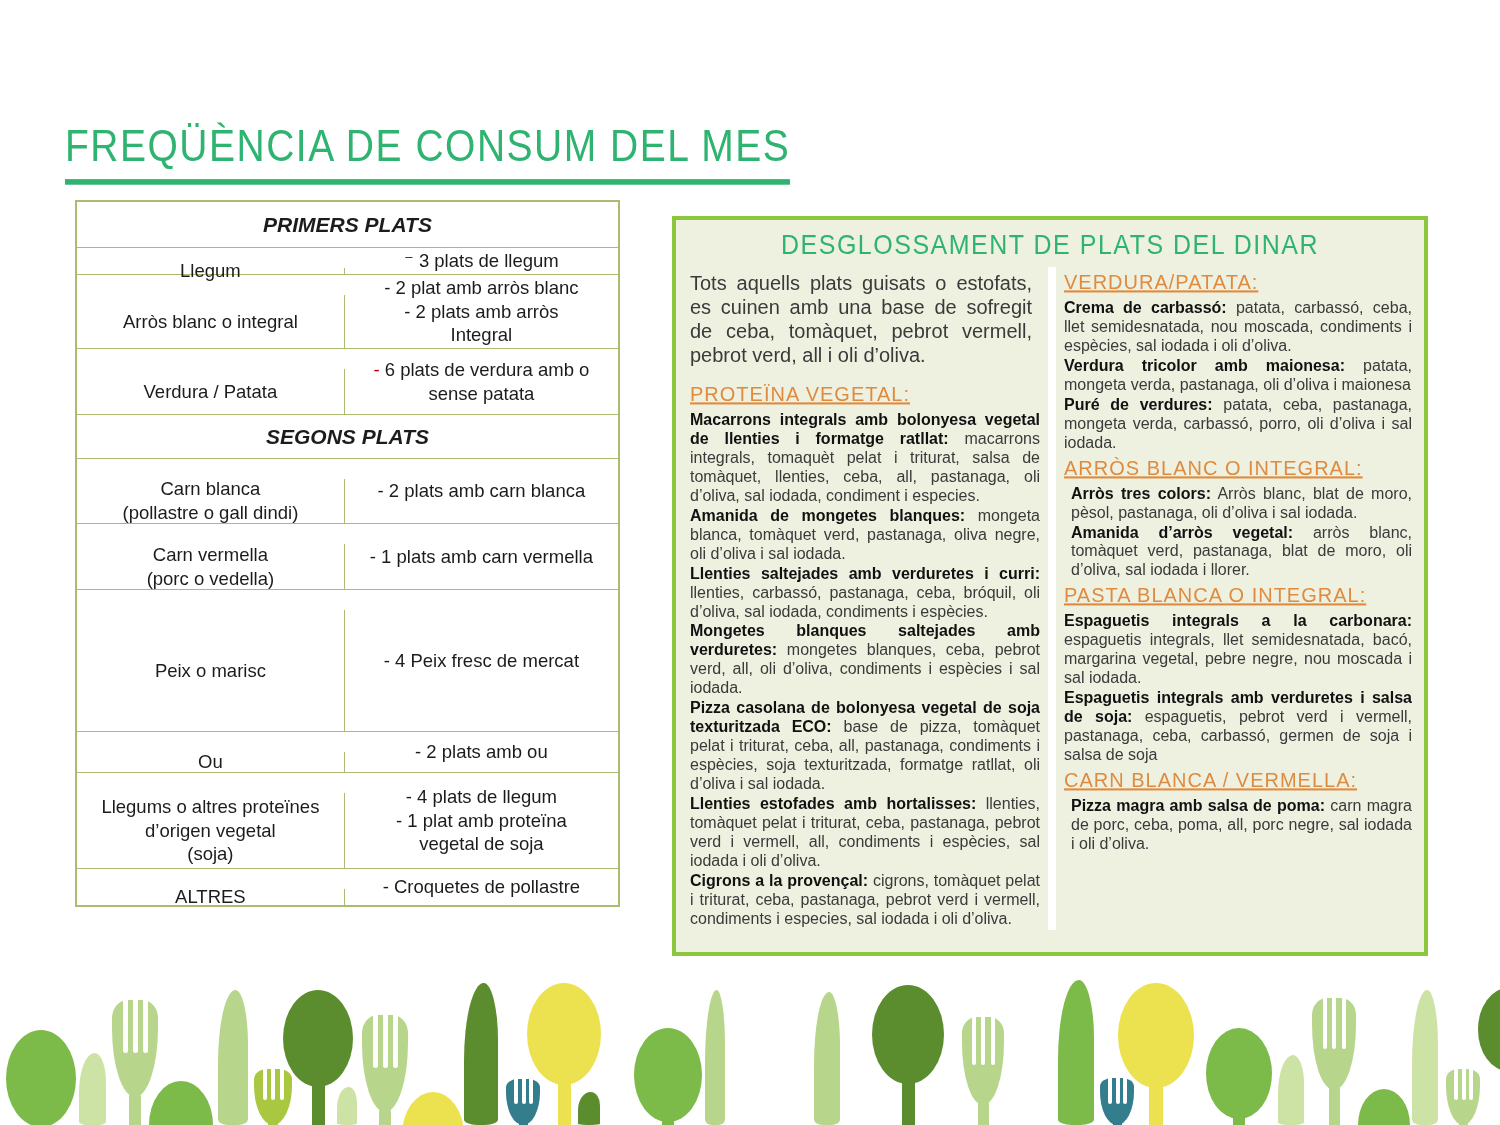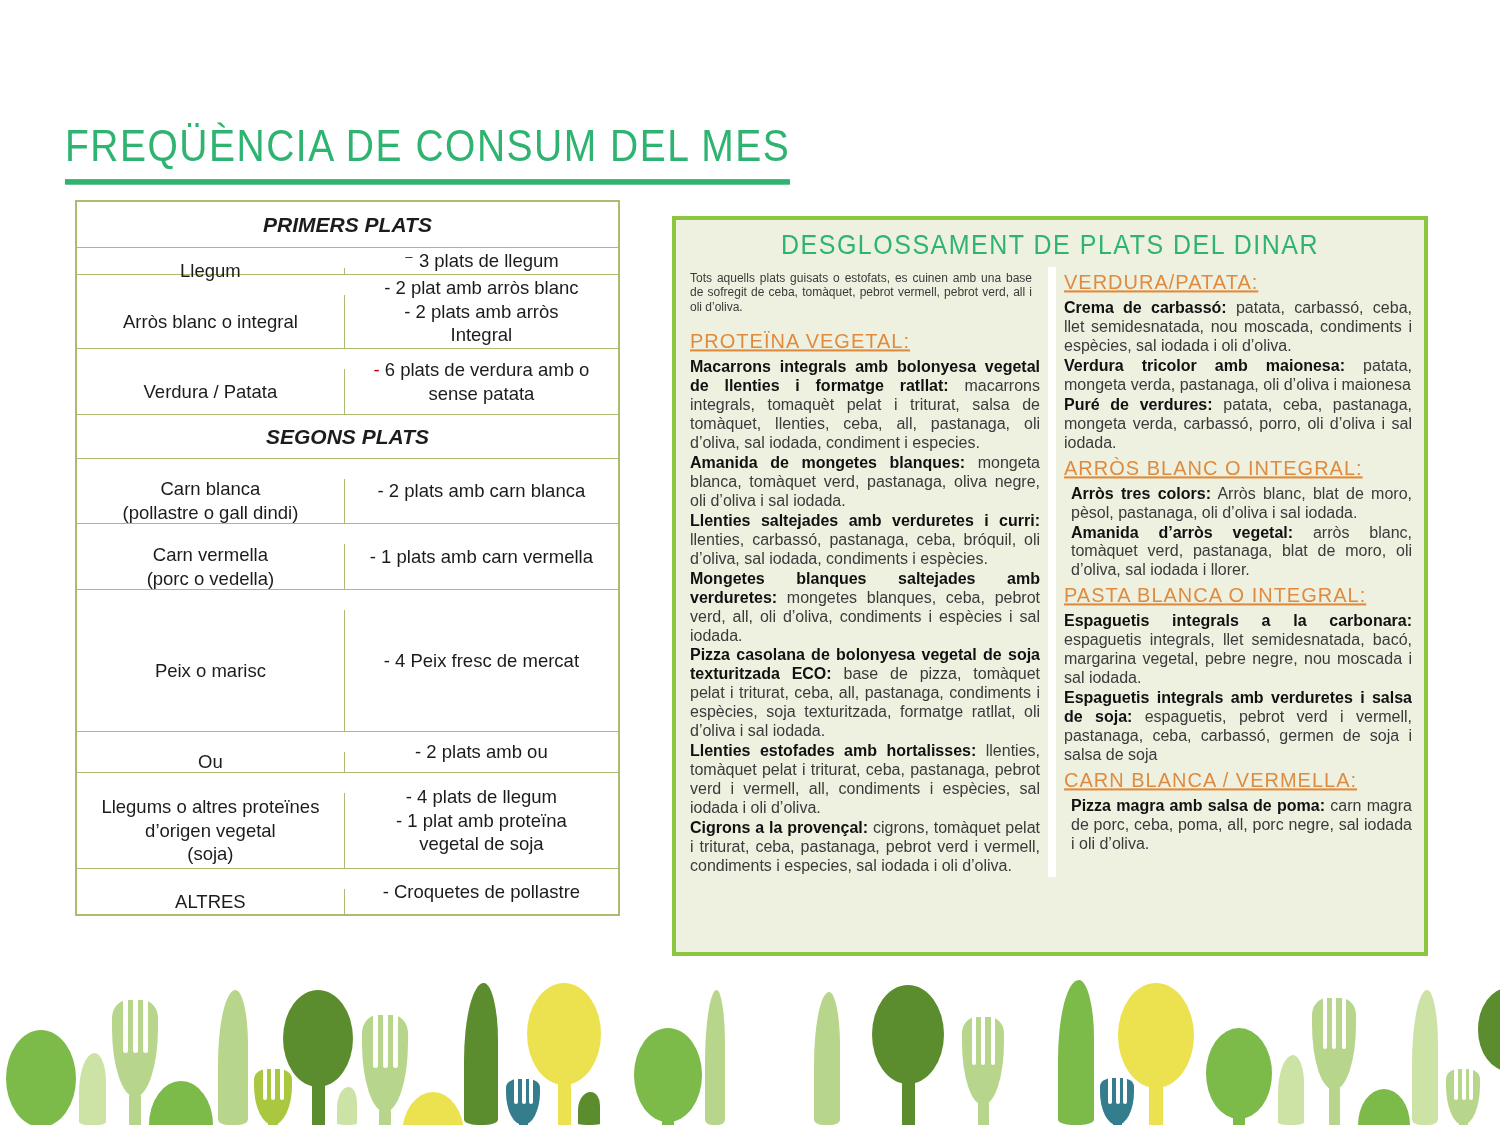--- a/index.html
+++ b/index.html
@@ -31,21 +31,21 @@
   
   #panel{position:absolute;left:672px;top:216px;width:756px;height:740px;box-sizing:border-box;
     background:var(--pbg);border:4px solid var(--pborder);overflow:hidden;z-index:2;}
   #panel-title{margin:10px 0 4px 0;text-align:center;color:var(--green);font-size:25px;
     letter-spacing:1.5px;font-weight:400;transform:scaleY(1.1);}
   .pcols{display:flex;padding:4px 12px 0 14px;}
   .pcol{box-sizing:border-box;color:var(--pink);}
   .pcol.left{width:356px;padding-right:6px;}
   .pdivider{width:8px;background:#ffffff;flex:0 0 8px;margin:0 2px;}
   .pcol.right{flex:1;padding-left:6px;}
-  .intro{margin:4px 8px 16px 0;font-size:12px;line-height:1.2;text-align:justify;}
+  .intro{margin:4px 8px 16px 0;font-size:20px;line-height:1.2;text-align:justify;}
   .oheading{color:var(--orange);font-size:20px;letter-spacing:1px;margin:4px 0 5px 0;
     text-decoration:underline;font-weight:400;transform:scaleY(1.05);transform-origin:left;}
   .dish{margin:0 0 1px 0;font-size:16px;line-height:1.185;text-align:justify;}
   .dish b{color:#111;}
   .dish.indent{padding-left:7px;}
 
   
   #decor{position:absolute;left:0;right:0;bottom:0;height:147px;z-index:1;}
   .cut{position:absolute;bottom:0;overflow:hidden;}
   .bowl{position:absolute;left:0;top:0;width:100%;border-radius:50%;}
@@ -122,33 +122,33 @@
         </div>
       </div>
       <div class="trow" style="height: 41px;">
         <div class="tcell item">
           <div>Ou</div>
         </div>
         <div class="tcell freq">
           <div>- 2 plats amb ou</div>
         </div>
       </div>
-      <div class="trow" style="height: 96px; justify-content: flex-end;">
+      <div class="trow" style="height: 96px;">
         <div class="tcell item">
           <div>Llegums o altres proteïnes</div>
           <div>d’origen vegetal</div>
           <div>(soja)</div>
         </div>
         <div class="tcell freq">
           <div>- 4 plats de llegum</div>
           <div>- 1 plat amb proteïna</div>
           <div>vegetal de soja</div>
         </div>
       </div>
-      <div class="trow" style="height: 46px;">
+      <div class="trow" style="height: 37px;">
         <div class="tcell item" style="font-weight: normal;">
           <div>ALTRES</div>
         </div>
         <div class="tcell freq">
           <div>- Croquetes de pollastre</div>
         </div>
       </div>
     </div>
 
   <div id="panel">

